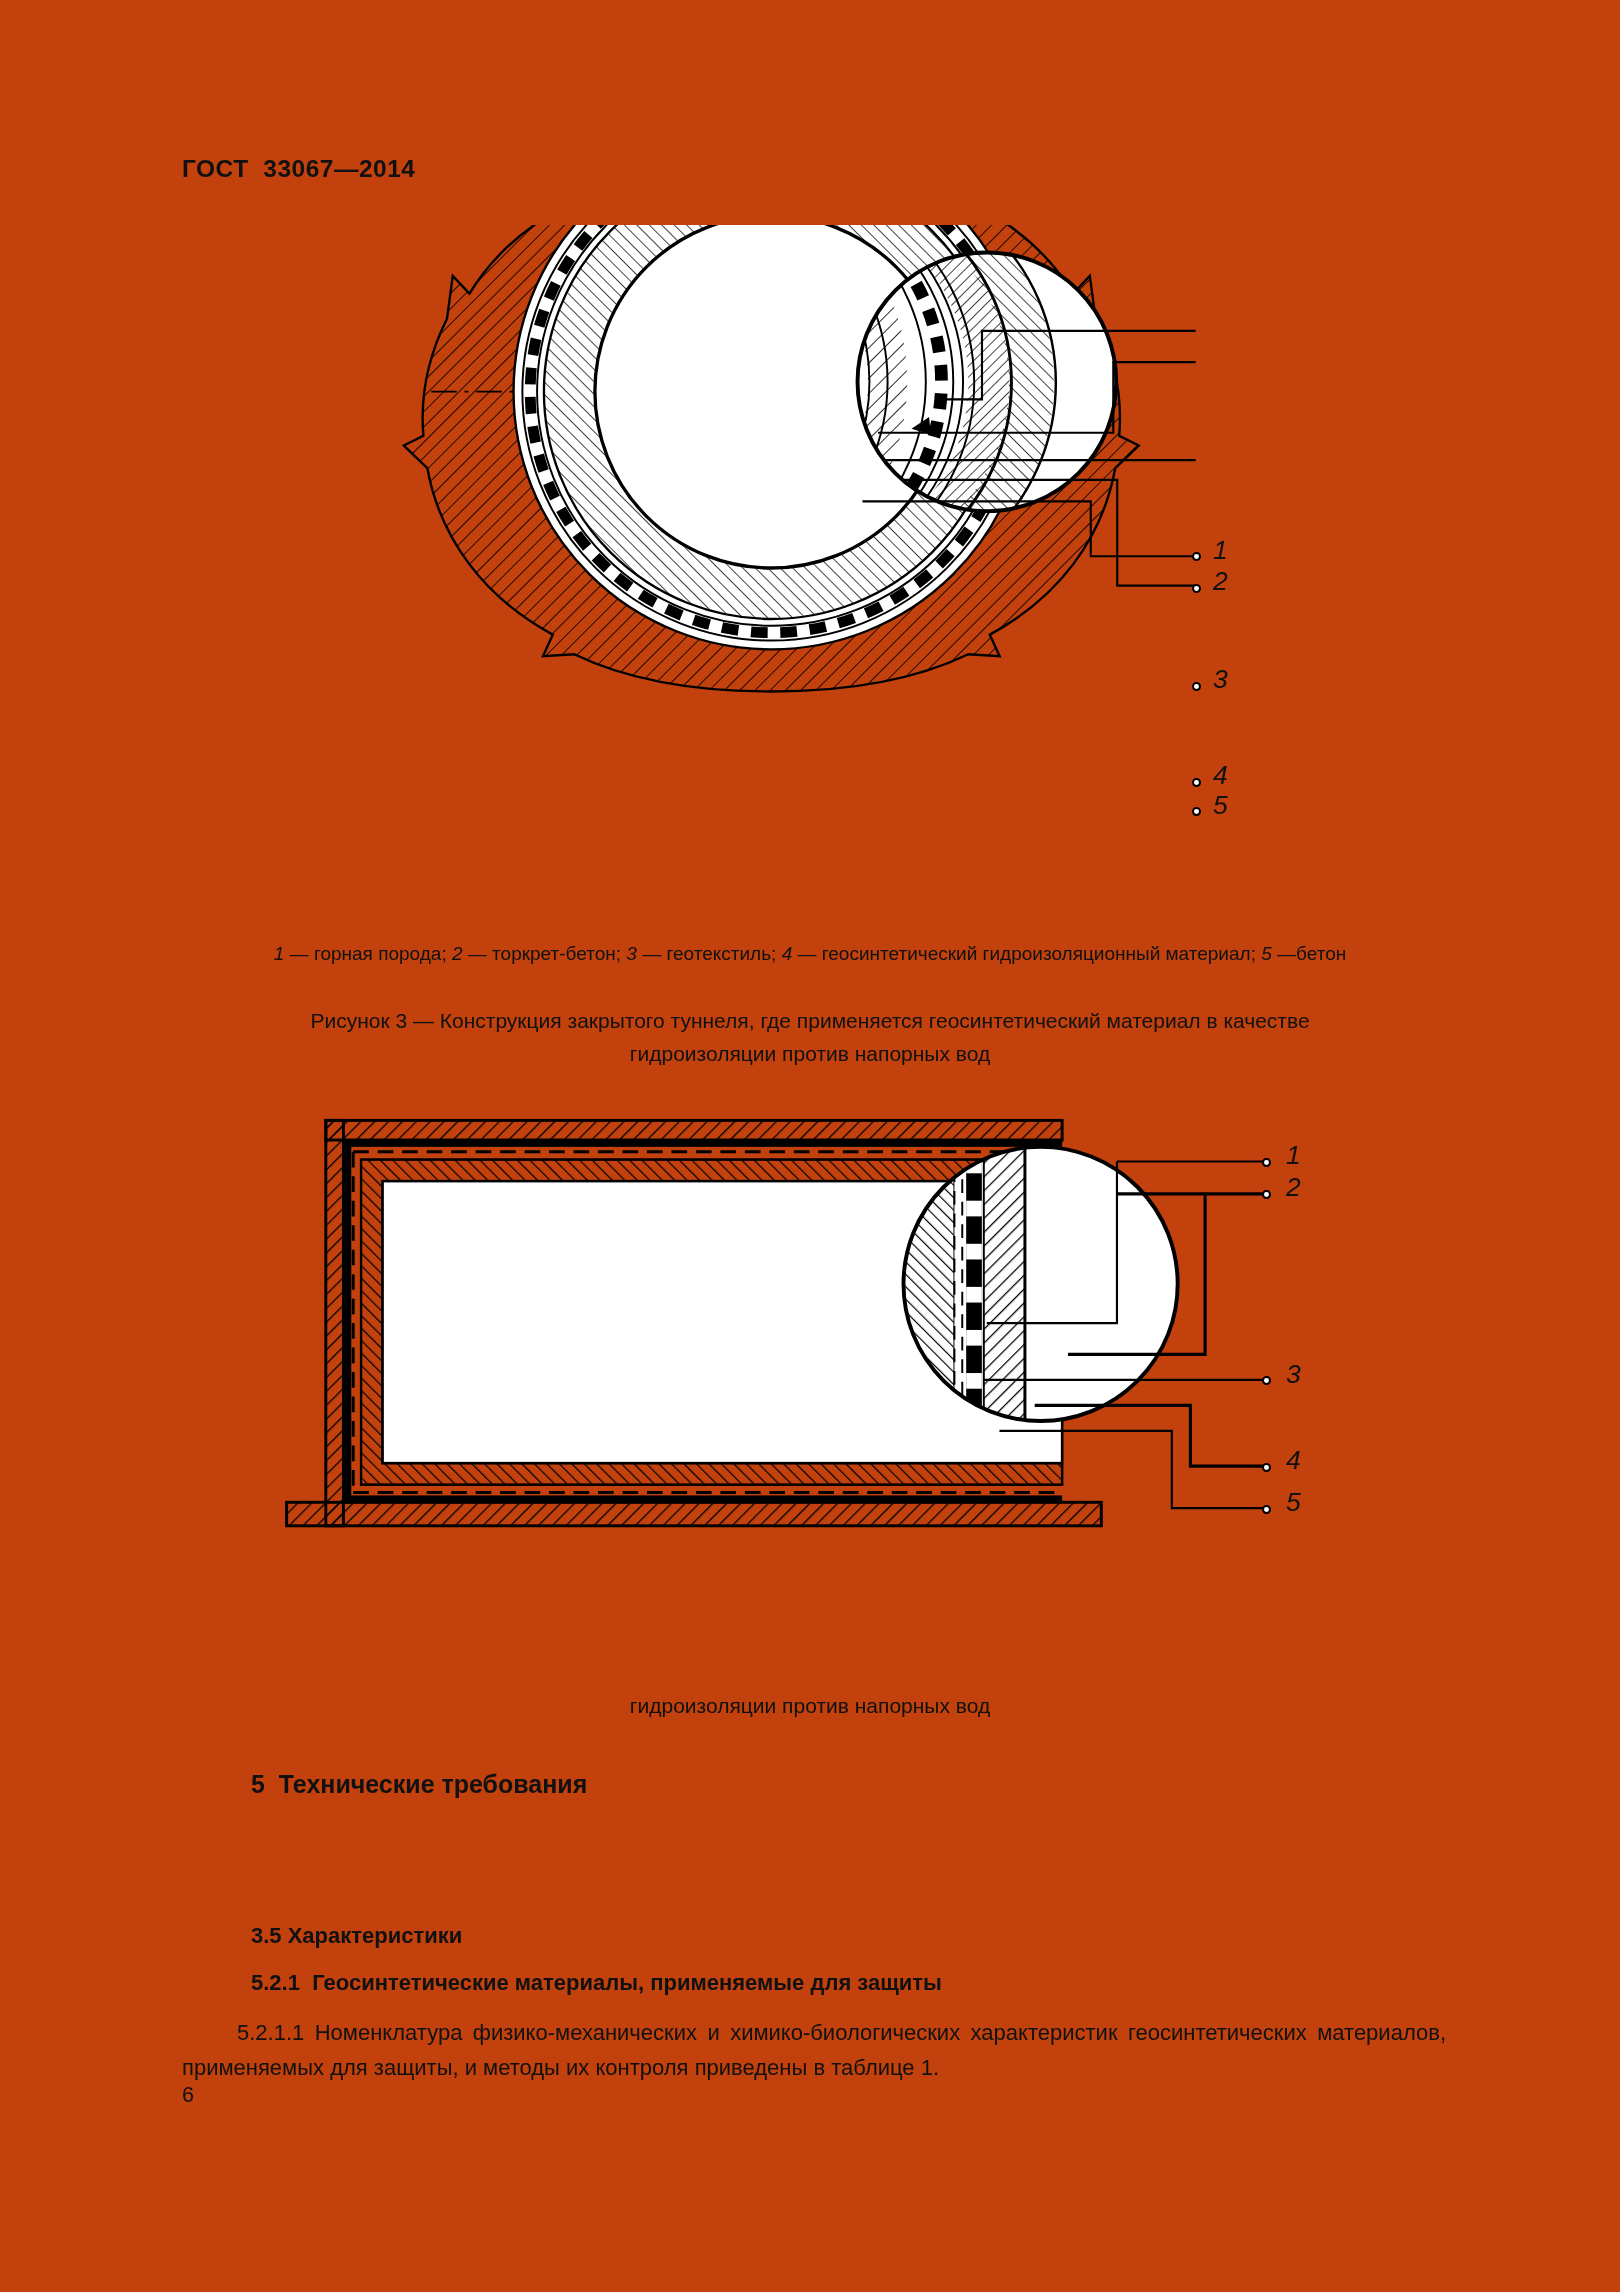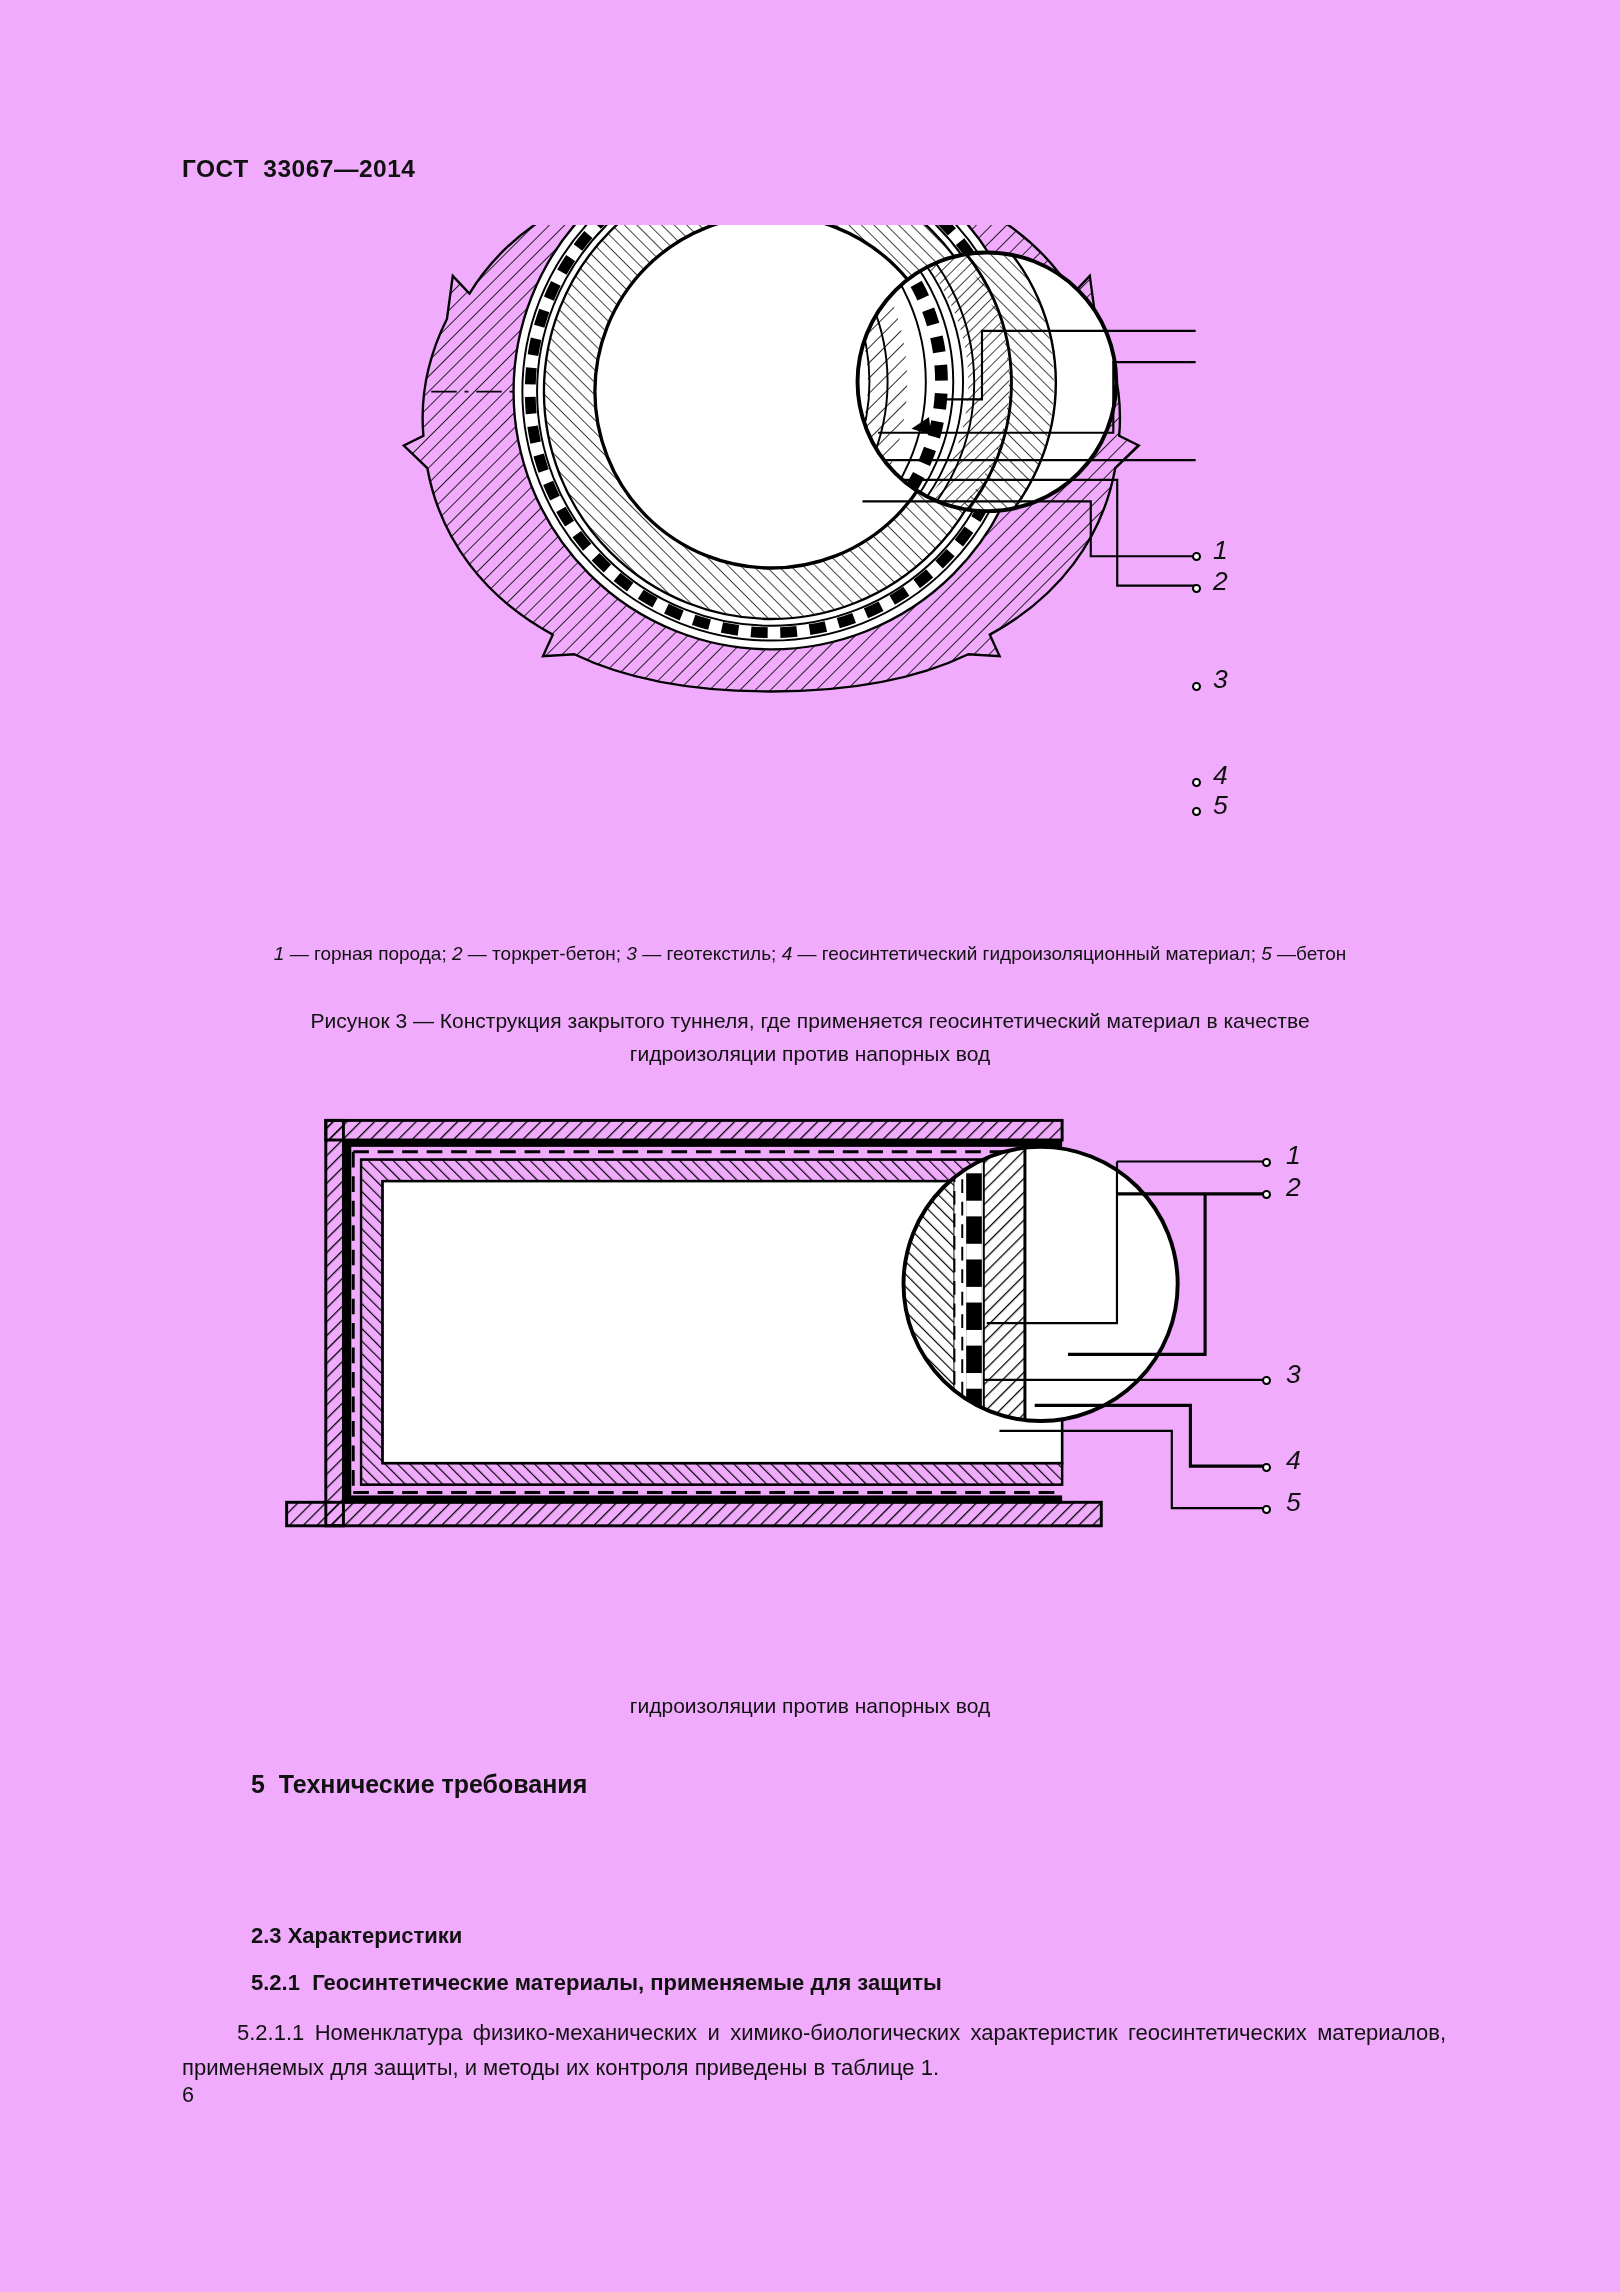--- a/index.html
+++ b/index.html
@@ -8,21 +8,21 @@
     background: #ffffff;
   }
   body {
     font-family: "Liberation Sans", sans-serif;
     color: #111111;
   }
   .page {
     position: relative;
     width: 1620px;
     height: 2293px;
-    background: #f0abfc;
+    background: #c2410c;
     overflow: hidden;
   }
 
   
   .doc-header {
     position: absolute;
     left: 182px;
     top: 155px;
     font-size: 24.5px;
     font-weight: bold;
@@ -317,21 +317,21 @@
   </div>
 
   <div class="fig-title" id="fig4-title">
     <br>
     <span>гидроизоляции против напорных вод</span>
   </div>
 
   <div class="sec-heading" id="heading-5">5  Технические требования</div>
 
 
-  <div class="sub-heading" id="heading-52">2.3 Характеристики</div>
+  <div class="sub-heading" id="heading-52">3.5 Характеристики</div>
 
   <div class="sub-heading" id="heading-521">5.2.1  Геосинтетические материалы, применяемые для защиты</div>
 
   <div class="para" id="para-5211"><span class="ind"></span><span>5.2.1.1  Номенклатура физико-механических и химико-биологических характеристик геосинтетических материалов, применяемых для защиты, и методы их контроля приведены в таблице 1.</span></div>
 
   <div class="page-number">6</div>
 
 </div>
 
 

